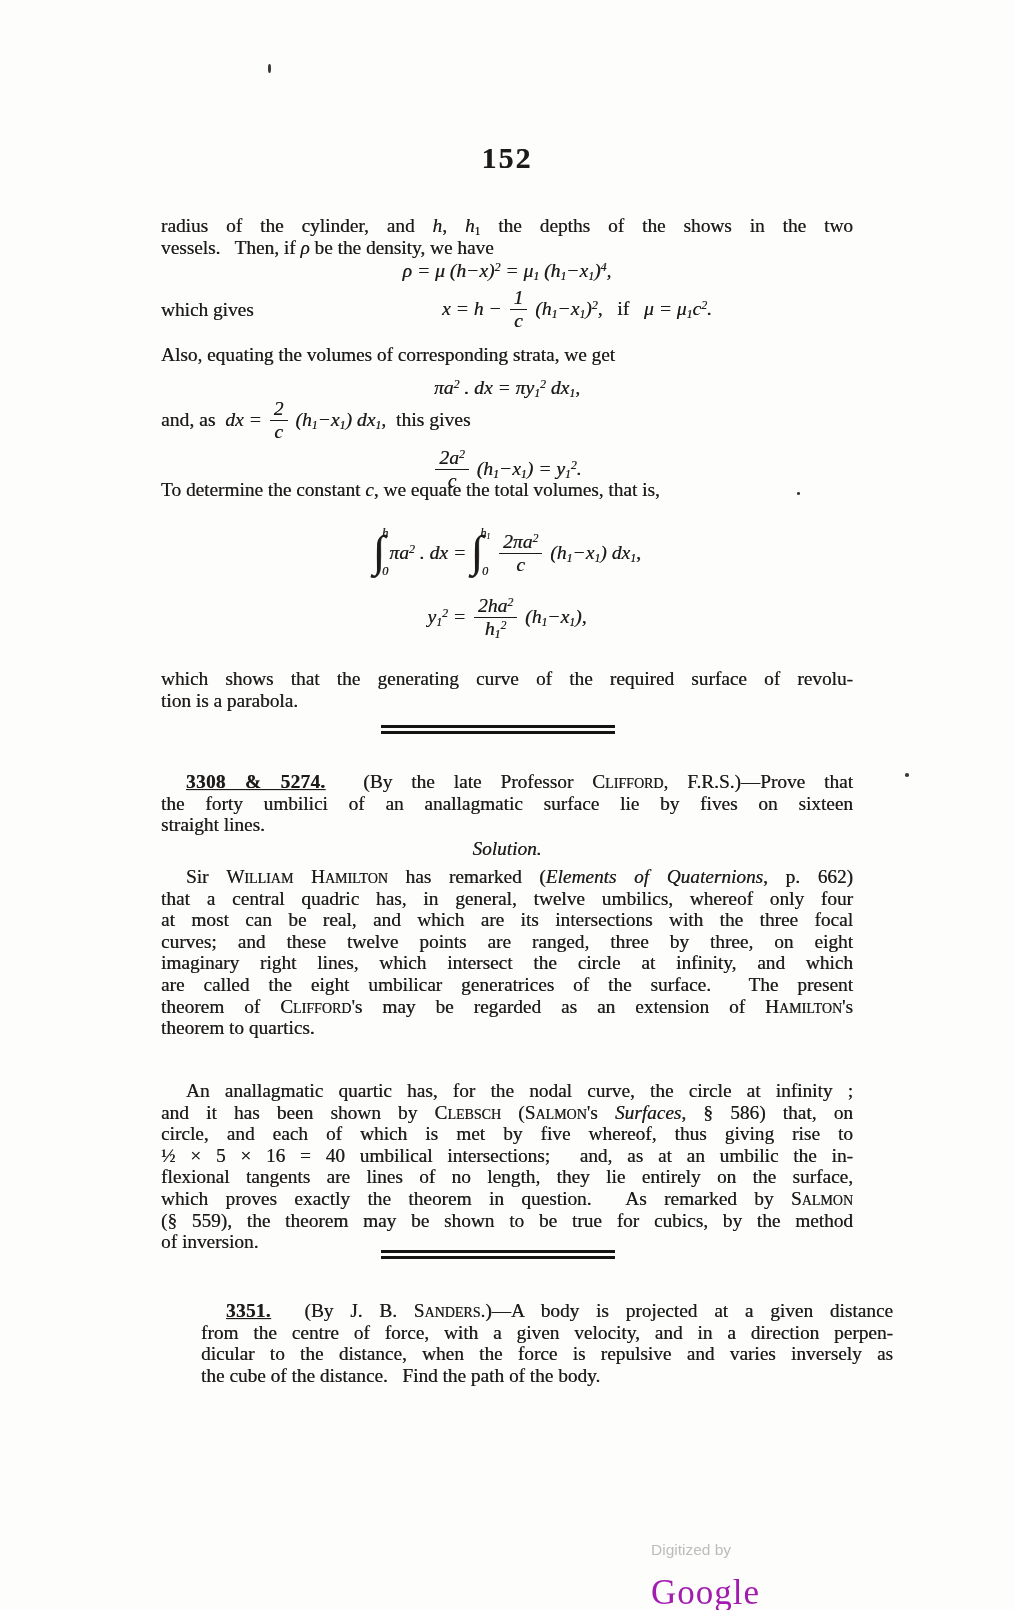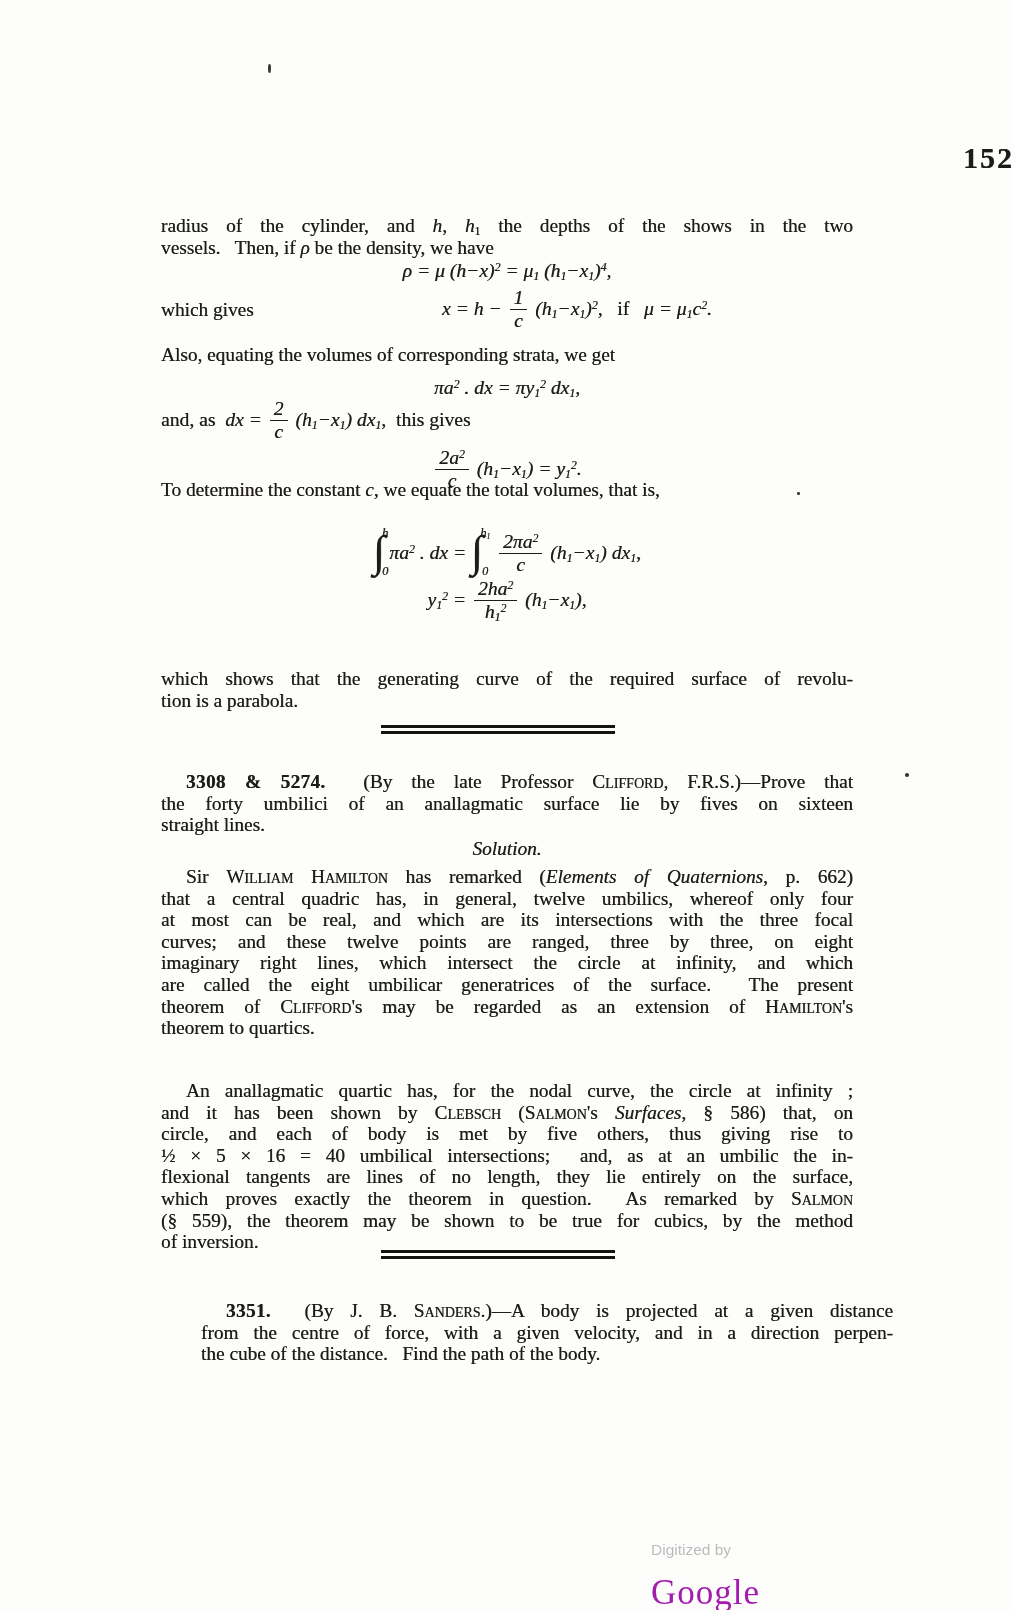--- a/index.html
+++ b/index.html
@@ -1,29 +1,29 @@
 <!DOCTYPE html>
 <html><head>
 <meta charset="utf-8">
 <style>
   html,body{margin:0;padding:0;background:#ffffff;}
   .page{position:relative;width:1014px;height:1610px;background:#fdfdfc;overflow:hidden;
         font-family:"Liberation Serif","DejaVu Serif",serif;color:#1d1b19;
         text-shadow:0.35px 0.2px 0 rgba(25,22,20,0.7);}
-  .pageno{position:absolute;top:141px;left:0;width:100%;text-align:right;
+  .pageno{position:absolute;top:141px;left:0;width:100%;text-align:center;
           font-size:30px;font-weight:bold;letter-spacing:2px;}
   .col{position:absolute;left:161px;width:692px;font-size:19.3px;line-height:21.6px;}
   .tl{height:21.6px;white-space:normal;}
   .jline{text-align:justify;text-align-last:justify;}
   .lline{text-align:left;}
   .ind{text-indent:25px;}
   .ctr{text-align:center;text-align-last:center;}
   .s-sc{font-variant:small-caps;}
   .s-it{font-style:italic;}
-  .s-b{font-weight:bold;letter-spacing:0.3px;}
+  .s-b{font-weight:bold;letter-spacing:0.3px;text-decoration:underline;}
   sub,sup{font-size:0.60em;line-height:0;}
   sub{vertical-align:-0.28em;}
   sup{vertical-align:0.5em;}
   
   .eq{font-size:19.6px;line-height:normal;}
   .eq .mt{font-style:italic;}
   .eq .mup{font-style:normal;}
   .eq sub,.eq sup{font-style:italic;}
   .frac{display:inline-block;vertical-align:middle;text-align:center;line-height:1.12;
         margin:0 3px;transform:translateY(-1px);text-align-last:center;}
@@ -91,21 +91,21 @@
         </span>
       </span><span class="mt">πa</span><sup>2</sup><span class="mt"> . dx = </span><span class="intwrap">
         <span class="intsign">∫</span>
         <span class="lims">
           <span class="ulim"><span class="mt">h</span><sub>1</sub></span>
           <span class="llim"><span class="mt">0</span></span>
         </span>
       </span><span class="mt"> </span><span class="frac"><span class="fnum"><span class="mt">2πa</span><sup>2</sup></span><span class="fden"><span class="mt">c</span></span></span><span class="mt"> (h</span><sub>1</sub><span class="mt">−x</span><sub>1</sub><span class="mt">) dx</span><sub>1</sub><span class="mt">,</span></div>
 
 
-  <div class="col eq ctr" style="top:579px;"><span class="mt">y</span><sub>1</sub><sup>2</sup><span class="mt"> = </span><span class="frac"><span class="fnum"><span class="mt">2ha</span><sup>2</sup></span><span class="fden"><span class="mt">h</span><sub>1</sub><sup>2</sup></span></span><span class="mt"> (h</span><sub>1</sub><span class="mt">−x</span><sub>1</sub><span class="mt">),</span></div>
+  <div class="col eq ctr" style="top:596px;"><span class="mt">y</span><sub>1</sub><sup>2</sup><span class="mt"> = </span><span class="frac"><span class="fnum"><span class="mt">2ha</span><sup>2</sup></span><span class="fden"><span class="mt">h</span><sub>1</sub><sup>2</sup></span></span><span class="mt"> (h</span><sub>1</sub><span class="mt">−x</span><sub>1</sub><span class="mt">),</span></div>
 
   <div class="col" style="top:668px;">
     <div class="tl jline"><span>which shows that the generating curve of the required surface of revolu-</span></div>
     <div class="tl lline"><span>tion is a parabola.</span></div>
   </div>
 
   <div class="rule" style="top:725px;"></div>
 
   <div class="col" style="top:771px;">
     <div class="tl jline ind"><span class="s-b">3308 &amp; 5274.</span><span>&nbsp;&nbsp;(By the late Professor </span><span class="s-sc">Clifford</span><span>, F.R.S.)—Prove that</span></div>
@@ -124,33 +124,34 @@
     <div class="tl jline"><span>curves; and these twelve points are ranged, three by three, on eight</span></div>
     <div class="tl jline"><span>imaginary right lines, which intersect the circle at infinity, and which</span></div>
     <div class="tl jline"><span>are called the eight umbilicar generatrices of the surface.&nbsp; The present</span></div>
     <div class="tl jline"><span>theorem of </span><span class="s-sc">Clifford</span><span>'s may be regarded as an extension of </span><span class="s-sc">Hamilton</span><span>'s</span></div>
     <div class="tl lline"><span>theorem to quartics.</span></div>
   </div>
 
   <div class="col" style="top:1080px;">
     <div class="tl jline ind"><span>An anallagmatic quartic has, for the nodal curve, the circle at infinity ;</span></div>
     <div class="tl jline"><span>and it has been shown by </span><span class="s-sc">Clebsch</span><span> (</span><span class="s-sc">Salmon</span><span>'s </span><span class="s-it">Surfaces</span><span>, § 586) that, on</span></div>
-    <div class="tl jline"><span>circle, and each of body is met by five others, thus giving rise to</span></div>
+    <div class="tl jline"><span>circle, and each of which is met by five whereof, thus giving rise to</span></div>
     <div class="tl jline"><span>½ × 5 × 16 = 40 umbilical intersections;&nbsp; and, as at an umbilic the in-</span></div>
     <div class="tl jline"><span>flexional tangents are lines of no length, they lie entirely on the surface,</span></div>
     <div class="tl jline"><span>which proves exactly the theorem in question.&nbsp; As remarked by </span><span class="s-sc">Salmon</span></div>
     <div class="tl jline"><span>(§ 559), the theorem may be shown to be true for cubics, by the method</span></div>
     <div class="tl lline"><span>of inversion.</span></div>
   </div>
 
   <div class="rule" style="top:1250px;"></div>
 
   <div class="col" style="top:1300px;margin-left:40px;">
     <div class="tl jline ind"><span class="s-b">3351.</span><span>&nbsp;&nbsp;(By J. B. </span><span class="s-sc">Sanders</span><span>.)—A body is projected at a given distance</span></div>
     <div class="tl jline"><span>from the centre of force, with a given velocity, and in a direction perpen-</span></div>
+    <div class="tl jline"><span>dicular to the distance, when the force is repulsive and varies inversely as</span></div>
     <div class="tl lline"><span>the cube of the distance.&nbsp;&nbsp; Find the path of the body.</span></div>
   </div>
 
   <div class="wm">
     <span class="wm-pre">Digitized by</span>
     <span class="wm-logo">Google</span>
   </div>
 
 </div>
 

